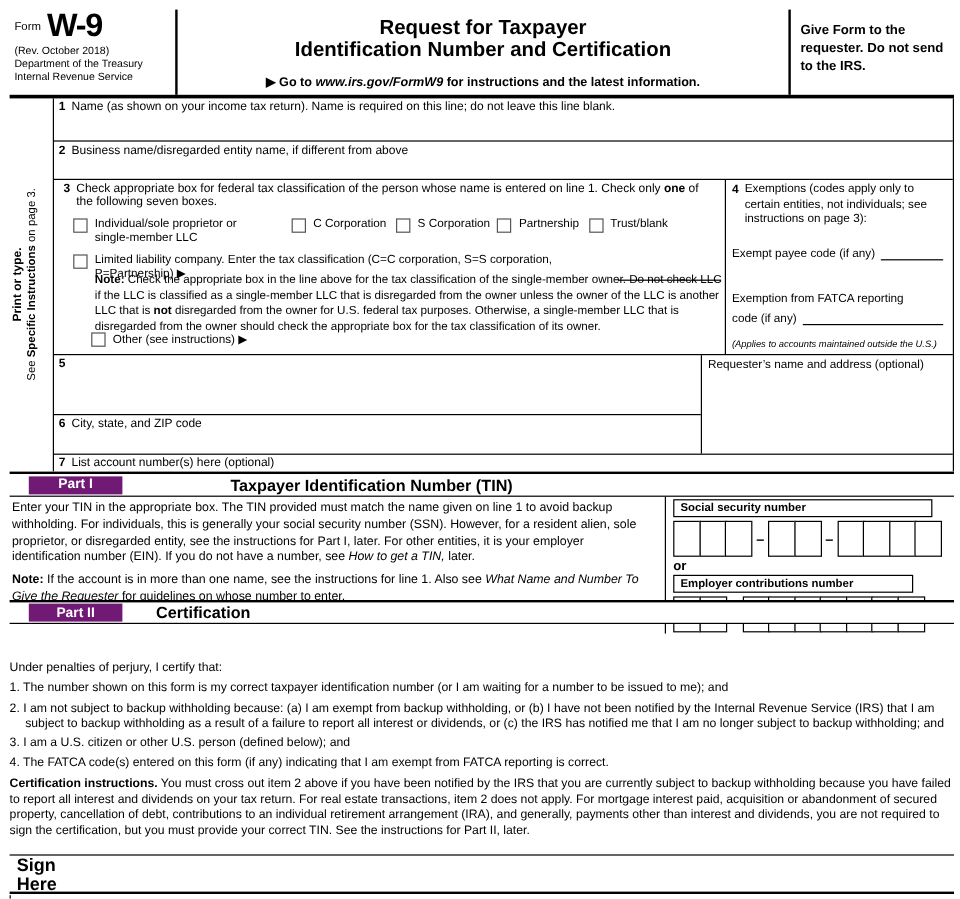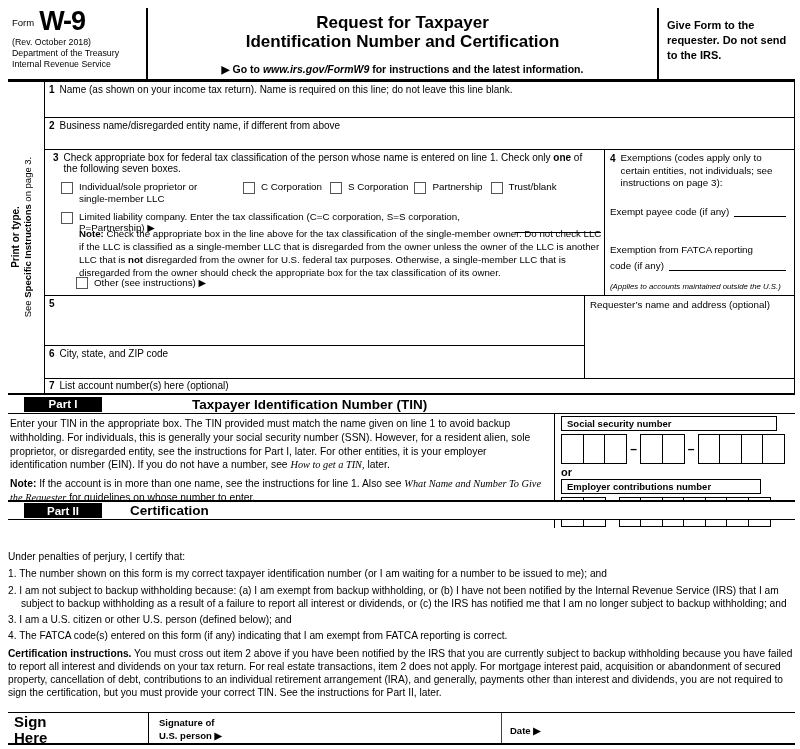--- a/index.html
+++ b/index.html
@@ -1,20 +1,20 @@
 <!DOCTYPE html>
 <html><head>
 <meta charset="utf-8">
 <style>
   * { margin:0; padding:0; box-sizing:border-box; }
   html,body { background:#fff; }
   body { width:800px; height:749px; font-family:"Liberation Sans", sans-serif; color:#000; }
   .page { position:relative; width:800px; height:749px; background:#fff; overflow:hidden; }
   .b { font-weight:bold; }
-  .i { font-style:italic;font-family:Liberation Serif, serif; }
+  .i { font-style:italic; }
   .bi { font-weight:bold; font-style:italic; }
 
   
   .header { position:absolute; left:8px; top:8px; width:787px; height:74px; border-bottom:3px solid #000; display:flex; }
   .h-left { width:140px; border-right:2px solid #000; padding:0 4px 0 4px; }
   .formline { display:flex; align-items:flex-end; }
   .form-word { font-size:9.5px; padding-bottom:7px; margin-right:5px; }
   .form-number { font-size:27px; font-weight:bold; letter-spacing:-1px; line-height:1; }
   .h-small { font-size:8.8px; line-height:1.25; }
   .h-rev { margin-top:2px; }
@@ -60,21 +60,21 @@
   .row56-left { width:540px; border-right:1.5px solid #000; }
   .row5 { height:50px; border-bottom:1.5px solid #000; padding:2px 4px; }
   .row6 { padding:2px 4px; }
   .requester { flex:1; padding:3px 5px; font-size:9.8px; }
   .row7 { height:14px; padding:1px 4px; }
 
   
   .part-bar { position:absolute; left:8px; width:787px; border-top:2.5px solid #000; border-bottom:1.5px solid #000; display:flex; align-items:center; background:#fff; }
   .part1-bar { top:393px; height:21px; }
   .part2-bar { top:500px; height:20px; }
-  .part-badge { background:#000000; color:#fff; font-weight:bold; font-size:11.5px; width:78px; height:15px; display:flex; align-items:center; justify-content:center; margin-left:16px; flex:none; }
+  .part-badge { background:#701a75; color:#fff; font-weight:bold; font-size:11.5px; width:78px; height:15px; display:flex; align-items:center; justify-content:center; margin-left:16px; flex:none; }
   .part-title { font-weight:bold; font-size:13.5px; }
   .pt1 { margin-left:90px; }
   .pt2 { margin-left:28px; }
 
   
   .p1-text { position:absolute; left:8px; top:414px; width:547px; height:114px; border-right:1.5px solid #000; padding:3px 9px 0 2px; font-size:10.3px; line-height:1.34; }
   .p1-note { margin-top:5px; }
   .tin-col { position:absolute; left:555px; top:414px; width:240px; height:115px; padding:2px 0 0 6px; }
   .tin-label-box { border:1px solid #000; font-weight:bold; font-size:9.5px; padding:1px 0 1px 5px; background:#fff; }
   .ssn-w { width:216px; } .ein-w { width:200px; }
@@ -85,21 +85,21 @@
   .dash { width:13px; text-align:center; font-weight:bold; font-size:12px; flex:none; }
   .or-label { font-weight:bold; font-size:11px; margin:2px 0 1px 0; }
 
   
   .p2-body { position:absolute; left:8px; top:548px; width:787px; padding-top:3px; font-size:10.2px; line-height:1.27; }
   .p2-item { margin-top:4px; padding-left:13px; text-indent:-13px; }
   .p2-it34 { margin-top:3px; }
   .p2-instr { margin-top:5px; }
 
   
-  .sign-row { position:absolute; left:8px; top:712px; width:787px; height:33px; border-top:1.5px solid #000; border-bottom:2.5px solid #000; display:flex; }
+  .sign-row { position:absolute; left:8px; top:712px; width:787px; height:33px; border-top:1.5px solid #000; border-bottom:2.5px solid #000; display:flex;flex-direction:column; }
   .sign-here { width:140px; padding:1px 0 0 6px; font-size:15px; font-weight:bold; line-height:1.05; }
   .sig-cell { width:353px; border-left:1.5px solid #000; padding:3px 0 0 10px; font-size:9.5px; font-weight:bold; line-height:1.4; position:relative; }
   .date-cell { flex:1; border-left:1px solid #444; padding:12px 0 0 8px; font-size:9.5px; font-weight:bold; position:relative; }
   .sig-input { position:absolute; left:95px; top:0; right:0; bottom:0; }
   .date-input { position:absolute; left:50px; top:0; right:0; bottom:0; }
 </style>
 </head>
 <body>
 
 <div class="page">

